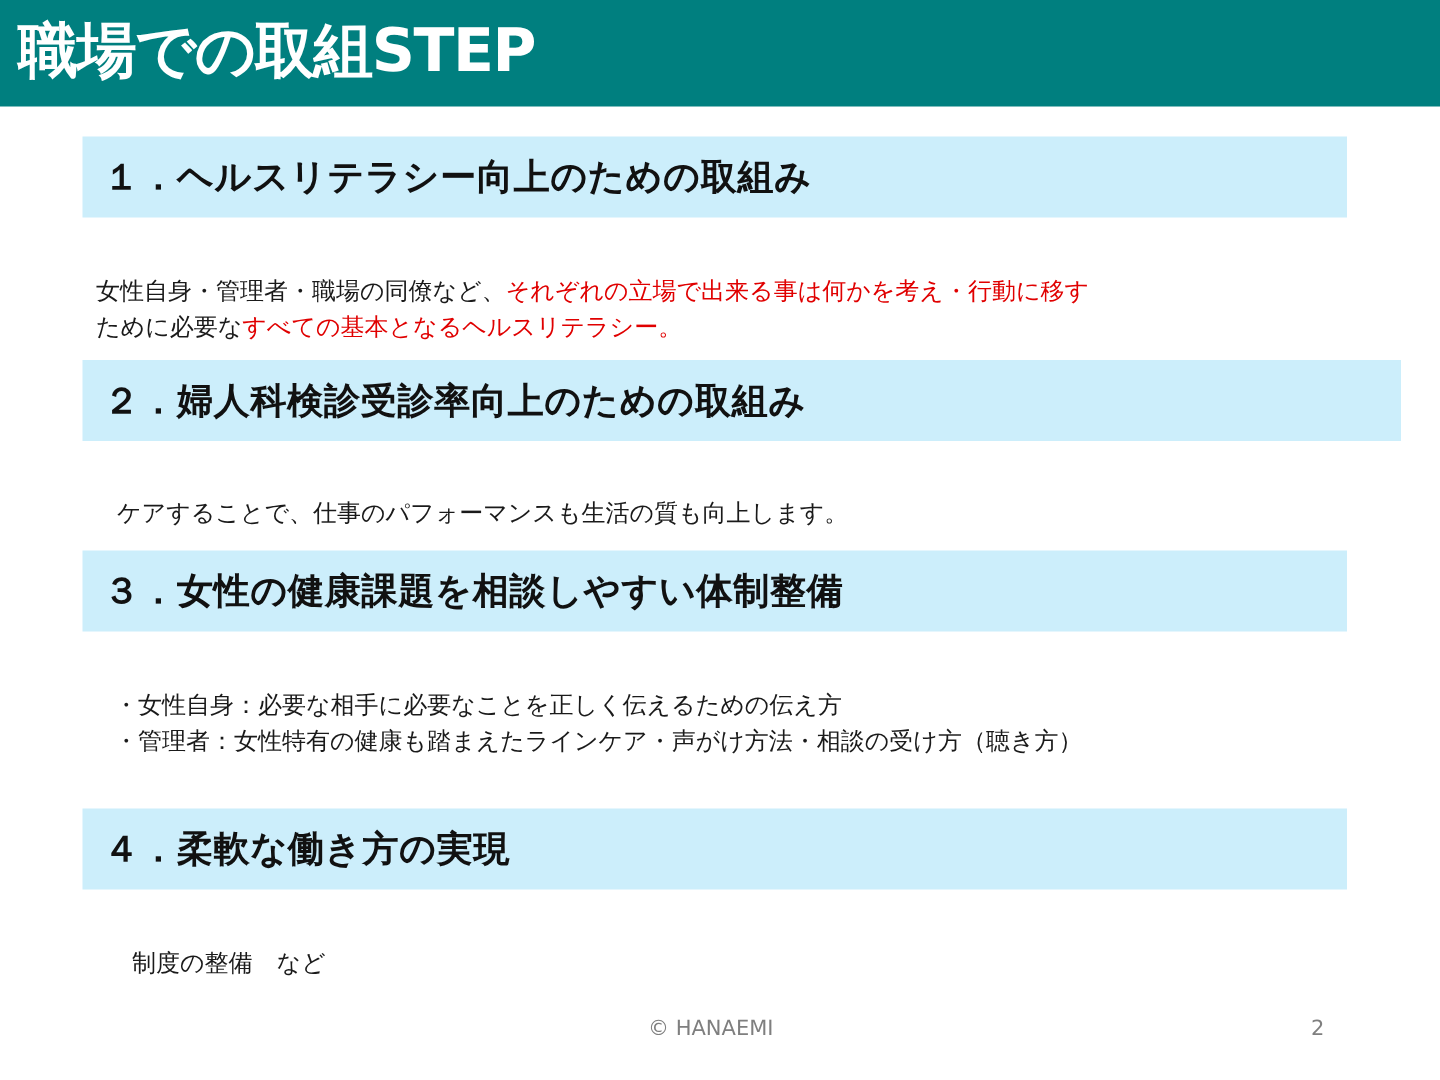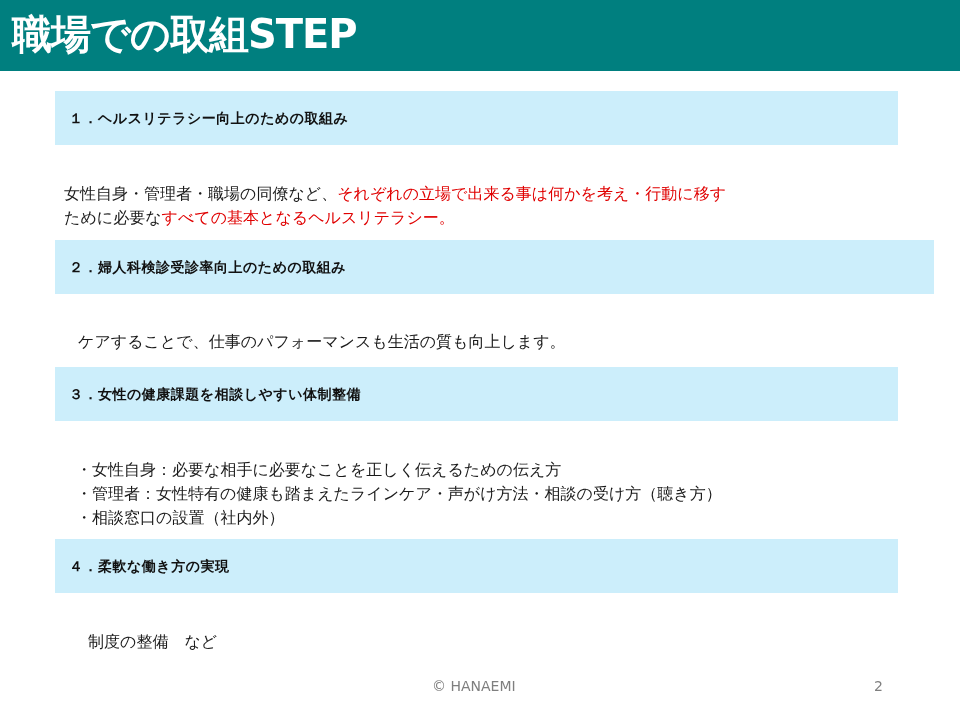--- a/index.html
+++ b/index.html
@@ -17,21 +17,21 @@
     position: absolute; left: 12px; top: 8px;
     font-size: 40px; font-weight: bold; color: #ffffff;
     letter-spacing: -1px; line-height: 52px; white-space: nowrap;
   }
   .section-bar {
     position: absolute; left: 55px; width: 843px; height: 54px;
     background: #CCEEFB;
   }
   .section-heading {
     position: absolute; left: 14px; top: 0; height: 64px; line-height: 54px;
-    font-size: 14px; font-weight: bold; color: #111111; white-space: nowrap;
+    font-size: 24px; font-weight: bold; color: #111111; white-space: nowrap;
     letter-spacing: 0.5px;
   }
   .body-text {
     position: absolute; font-size: 16px; line-height: 24px; color: #1a1a1a;
     white-space: nowrap;
     margin-top: 24px;
   }
   .red { color: #E00000; }
   .body-line { display: block; }
   .footer-copy {
@@ -67,21 +67,20 @@
 <div class="body-text" style="left:78px; top:306px;">
   <span class="body-line">ケアすることで、仕事のパフォーマンスも生活の質も向上します。</span>
 </div>
 
 <div class="section-bar" style="top:367px;">
   <div class="section-heading">３．女性の健康課題を相談しやすい体制整備</div>
 </div>
 <div class="body-text" style="left:76px; top:434px;">
   <span class="body-line">・女性自身：必要な相手に必要なことを正しく伝えるための伝え方</span>
   <span class="body-line">・管理者：女性特有の健康も踏まえたラインケア・声がけ方法・相談の受け方（聴き方）</span>
-  <span class="body-line">・相談窓口の設置（社内外）</span>
 </div>
 
 <div class="section-bar" style="top:539px;">
   <div class="section-heading">４．柔軟な働き方の実現</div>
 </div>
 <div class="body-text" style="left:88px; top:606px;">
   <span class="body-line">制度の整備　など</span>
 </div>
 
 <div class="footer-copy">© HANAEMI</div>

